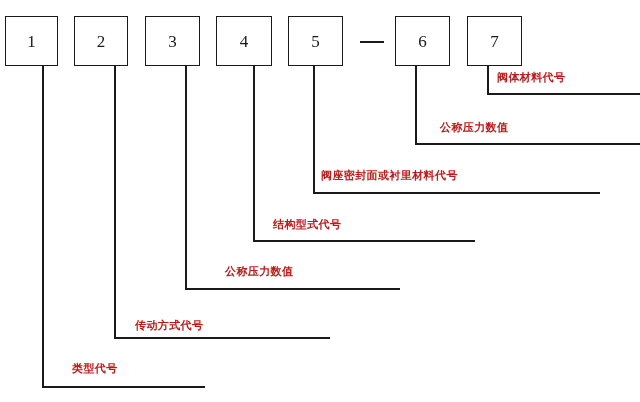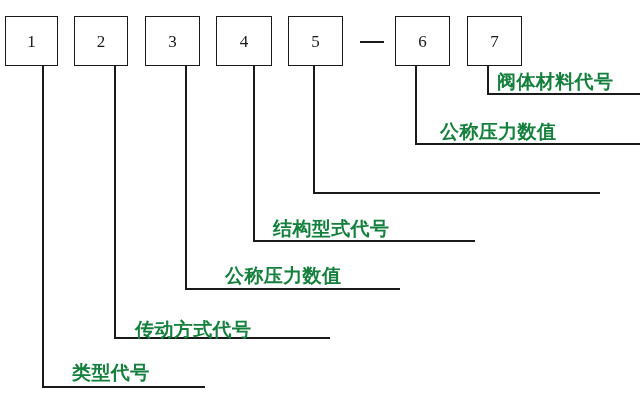--- a/index.html
+++ b/index.html
@@ -45,22 +45,22 @@
   .lead-h {
     position: absolute;
     height: 1.7px;
     background: #1a1a1a;
   }
   
   .lead-label {
     position: absolute;
     font-family: "DejaVu Sans", "Liberation Sans", sans-serif;
     font-weight: bold;
-    font-size: 19px;
-    color: #15803d;
+    font-size: 11px;
+    color: #b91c1c;
     white-space: nowrap;
     letter-spacing: 0.4px;
     line-height: 1;
   }
   
   #watermark {
     position: absolute;
     right: 8px;
     bottom: 4px;
     font-family: "DejaVu Sans", "Liberation Sans", sans-serif;
@@ -79,20 +79,21 @@
 <div id="stage">
 
 <div class="lead-v" style="left: 487px; top: 66px; height: 27px;"></div>
     <div class="lead-h" style="left: 487px; top: 93px; width: 153px;"></div>
     <div class="lead-label" style="left: 497px; top: 72px;">阀体材料代号</div>
     <div class="lead-v" style="left: 415px; top: 66px; height: 77px;"></div>
     <div class="lead-h" style="left: 415px; top: 143px; width: 225px;"></div>
     <div class="lead-label" style="left: 440px; top: 122px;">公称压力数值</div>
     <div class="lead-v" style="left: 313px; top: 66px; height: 126px;"></div>
     <div class="lead-h" style="left: 313px; top: 192px; width: 287px;"></div>
+    <div class="lead-label" style="left: 321px; top: 170px;">阀座密封面或衬里材料代号</div>
     <div class="lead-v" style="left: 253px; top: 66px; height: 174px;"></div>
     <div class="lead-h" style="left: 253px; top: 240px; width: 222px;"></div>
     <div class="lead-label" style="left: 273px; top: 219px;">结构型式代号</div>
     <div class="lead-v" style="left: 185px; top: 66px; height: 222px;"></div>
     <div class="lead-h" style="left: 185px; top: 288px; width: 215px;"></div>
     <div class="lead-label" style="left: 225px; top: 266px;">公称压力数值</div>
     <div class="lead-v" style="left: 114px; top: 66px; height: 271px;"></div>
     <div class="lead-h" style="left: 114px; top: 337px; width: 216px;"></div>
     <div class="lead-label" style="left: 135px; top: 320px;">传动方式代号</div>
     <div class="lead-v" style="left: 42px; top: 66px; height: 320px;"></div>

